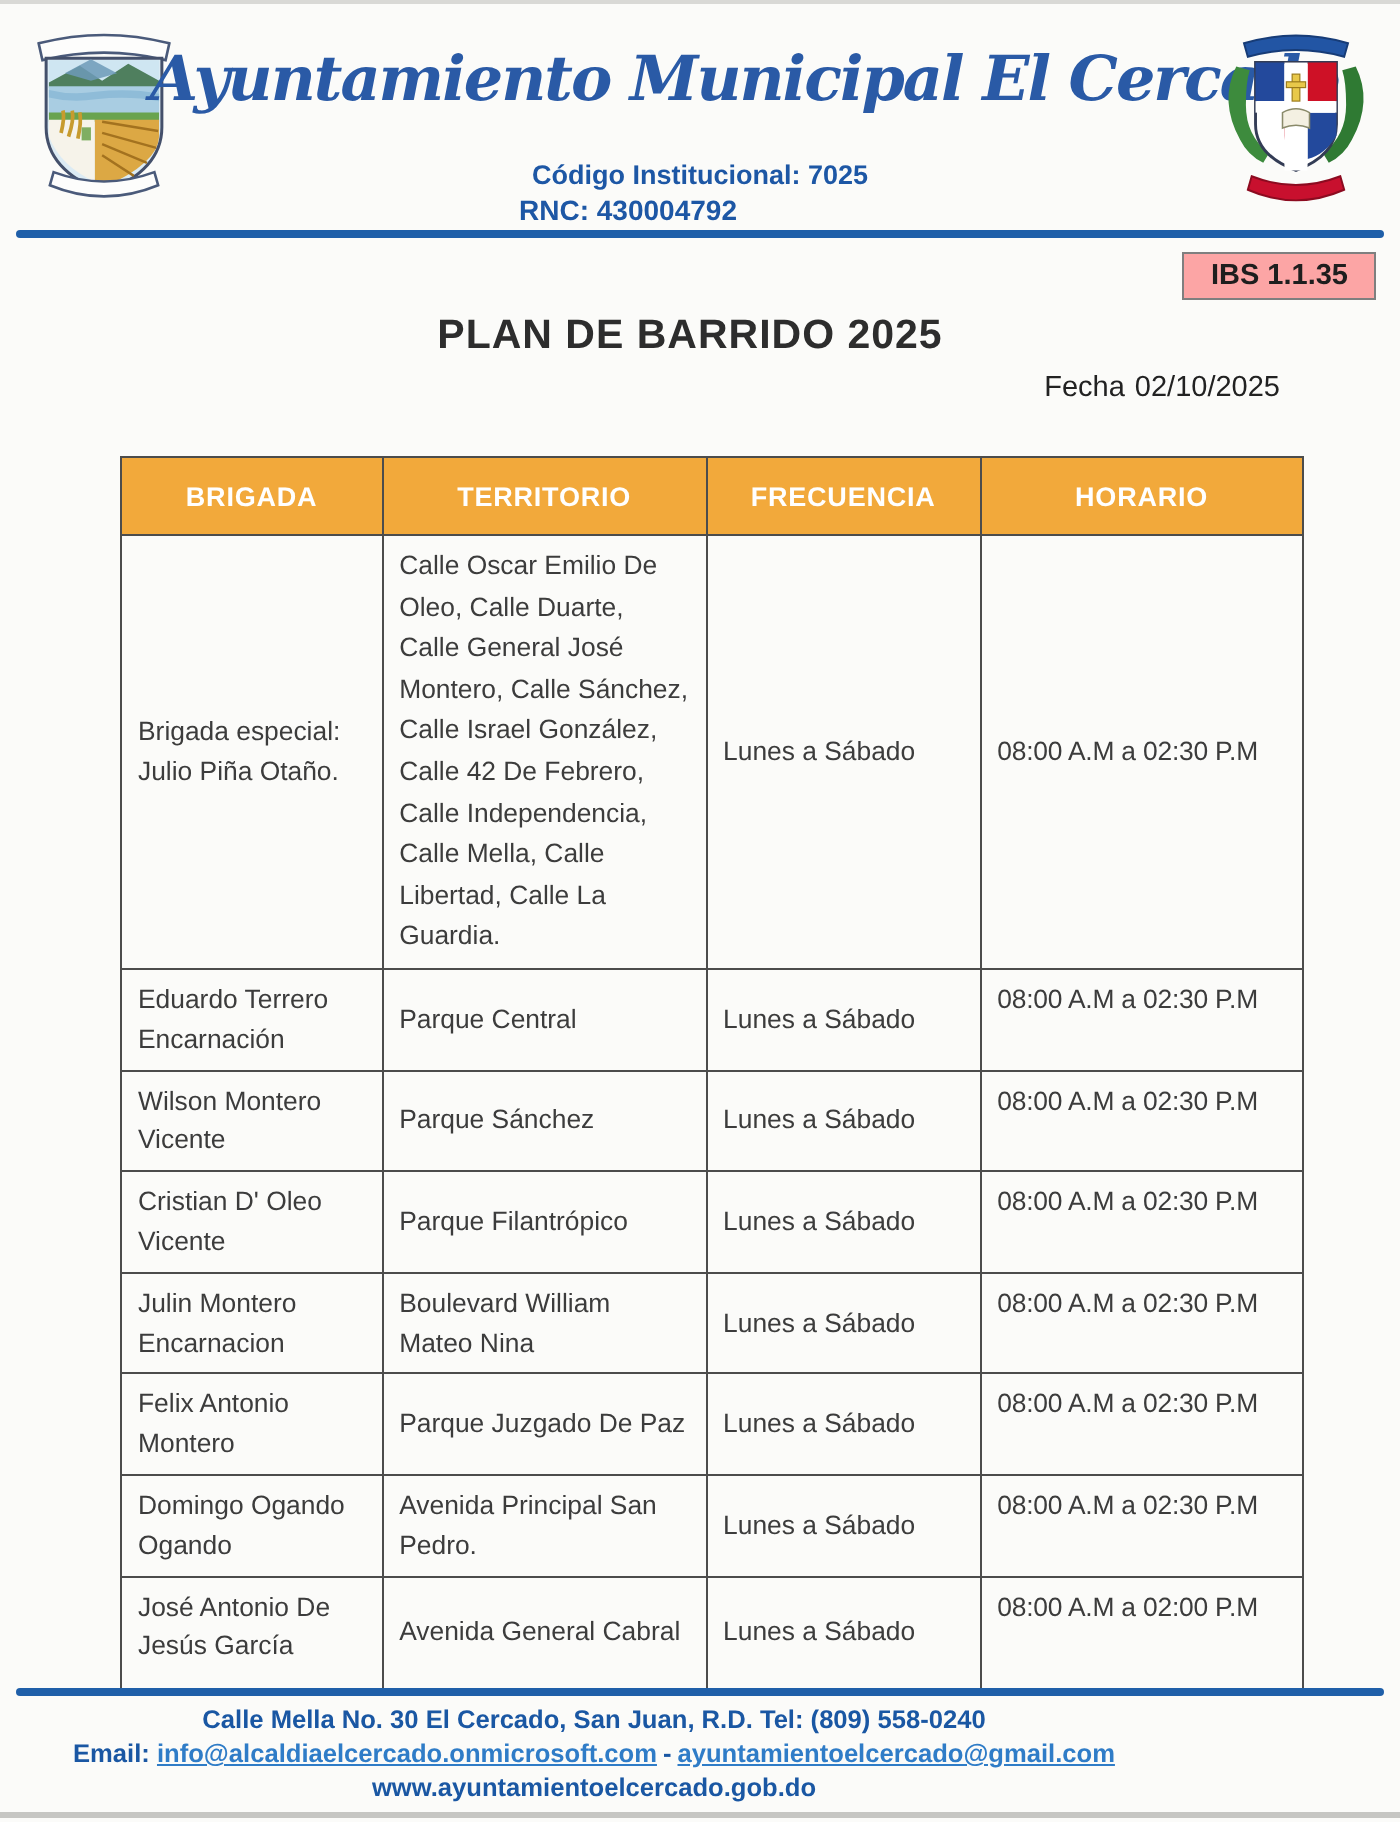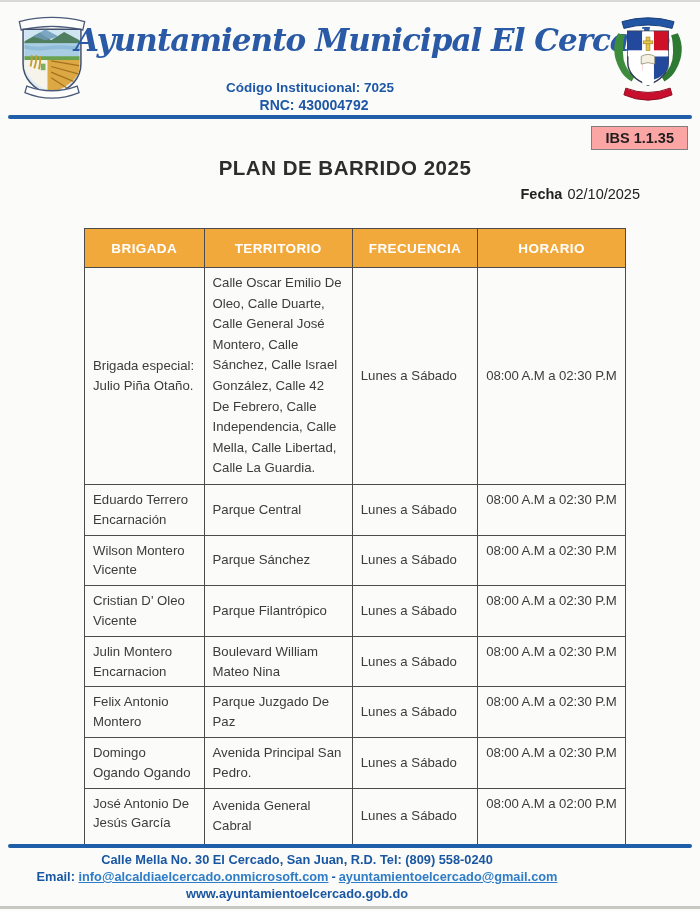--- a/index.html
+++ b/index.html
@@ -18,43 +18,43 @@
   
   .left-logo{position:absolute;left:10px;top:11px;width:84px;height:96px;}
   .right-logo{position:absolute;right:8px;top:12px;width:88px;height:106px;}
   .org-name{
     position:absolute;left:75px;top:22px;width:535px;
     text-align:center;white-space:nowrap;
     font-family:"DejaVu Serif", serif;font-style:italic;font-weight:bold;
     font-size:31px;letter-spacing:-1px;color:#2a5aa6;
   }
   .codigo-line{position:absolute;top:80px;left:0;width:620px;text-align:center;
-    font-weight:bold;font-size:13.5px;color:#1d57a5;}
+    font-weight:bold;font-size:13.5px;color:#1d57a5;padding-left:40px;}
   .rnc-line{position:absolute;top:97px;left:0;width:628px;text-align:center;
     font-weight:bold;font-size:14px;color:#1d57a5;}
   .rule{position:absolute;left:8px;width:684px;height:4px;background:#1f5fa9;border-radius:2px;}
   .rule-top{top:115px;}
   .rule-bottom{top:844px;}
 
   
   .ibs-box{
     position:absolute;top:126px;right:12px;
     border:1.5px solid #7f7f7f;background:#fca5a5;
     padding:3px 13px;font-weight:bold;font-size:14.5px;color:#1e1e1e;
   }
   .doc-title{
     position:absolute;top:156px;left:0;width:690px;text-align:center;
     font-weight:bold;font-size:20.5px;color:#2d2d2d;letter-spacing:.5px;margin:0;
   }
   .fecha{position:absolute;top:186px;right:60px;font-size:14.5px;color:#222;}
-  .fecha .lbl{font-weight:bold;margin-right:5px;}
+  .fecha .lbl{font-weight:normal;margin-right:5px;}
 
   
   table.plan{
-    position:absolute;top:228px;left:84px;width:542px;
+    position:absolute;top:228px;left:60px;width:592px;
     border-collapse:collapse;table-layout:fixed;
   }
   table.plan th,table.plan td{border:1px solid #4c4c4c;}
   table.plan th{
     background:#f2a93b;color:#ffffff;font-weight:bold;
     font-size:13.5px;letter-spacing:.4px;height:36px;text-align:center;
   }
   table.plan td{
     font-size:13.2px;color:#3c3c3c;line-height:1.5;
     padding:5px 8px;background:#fbfbf9;

